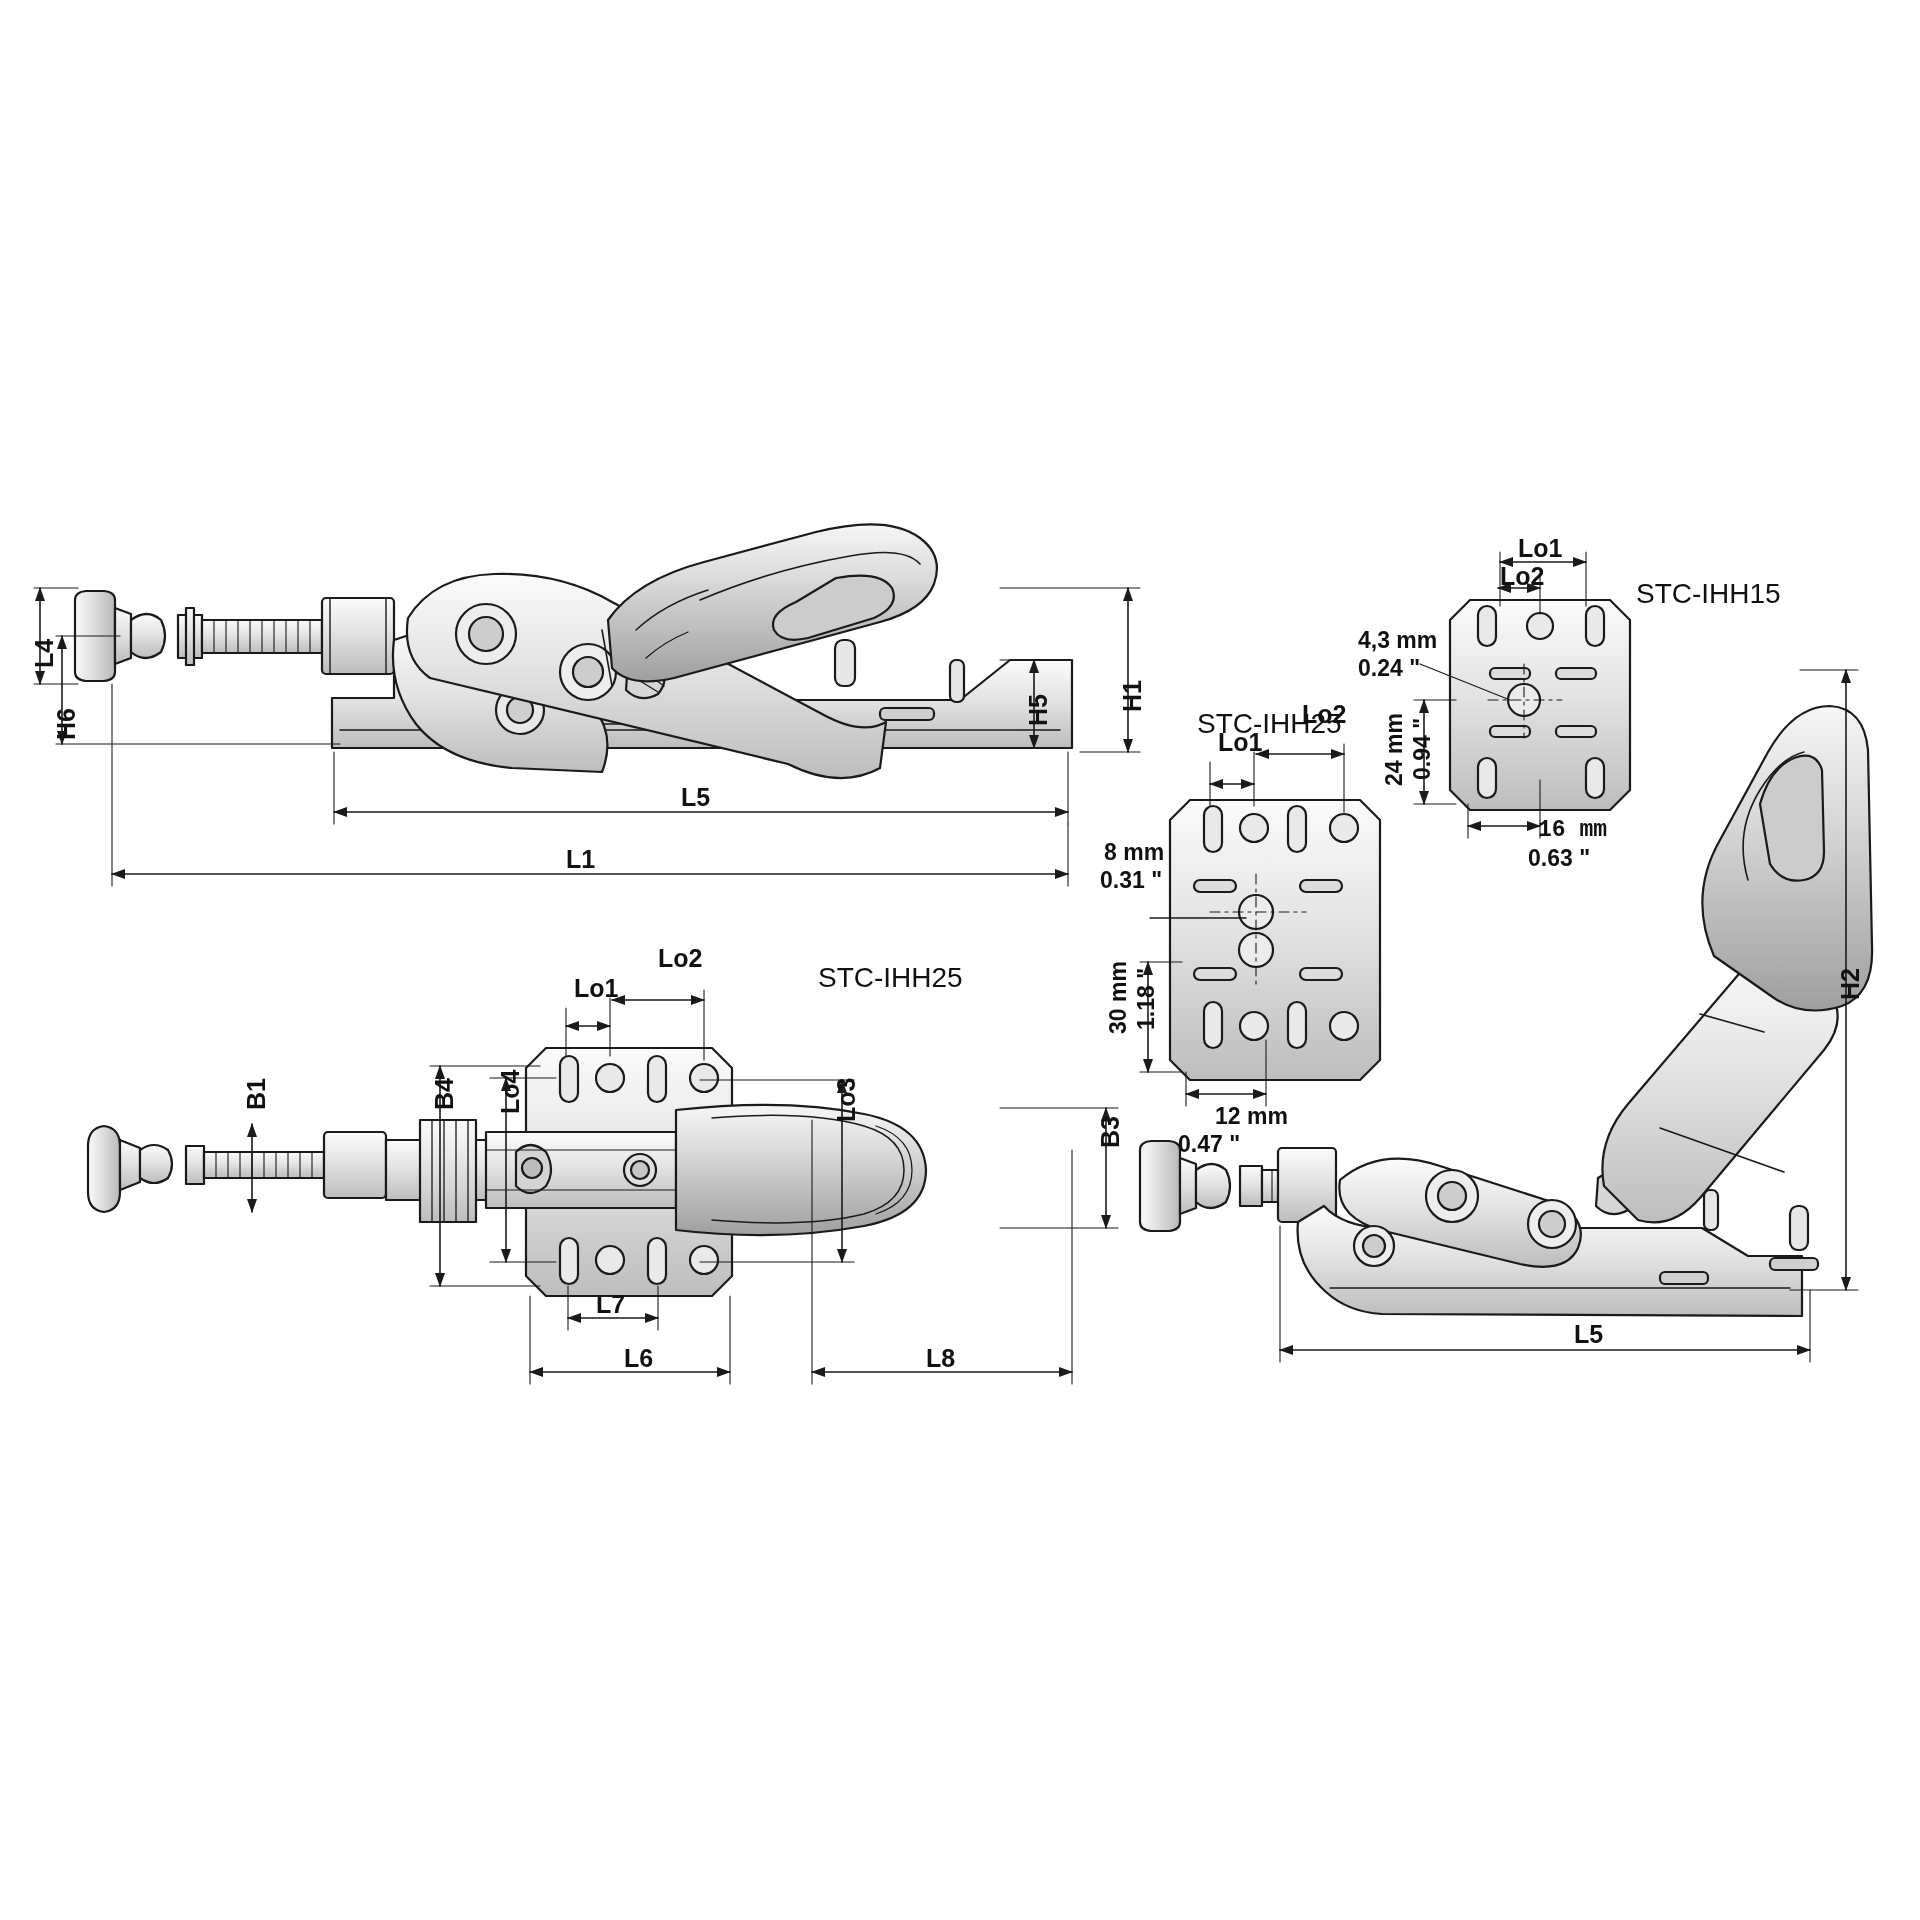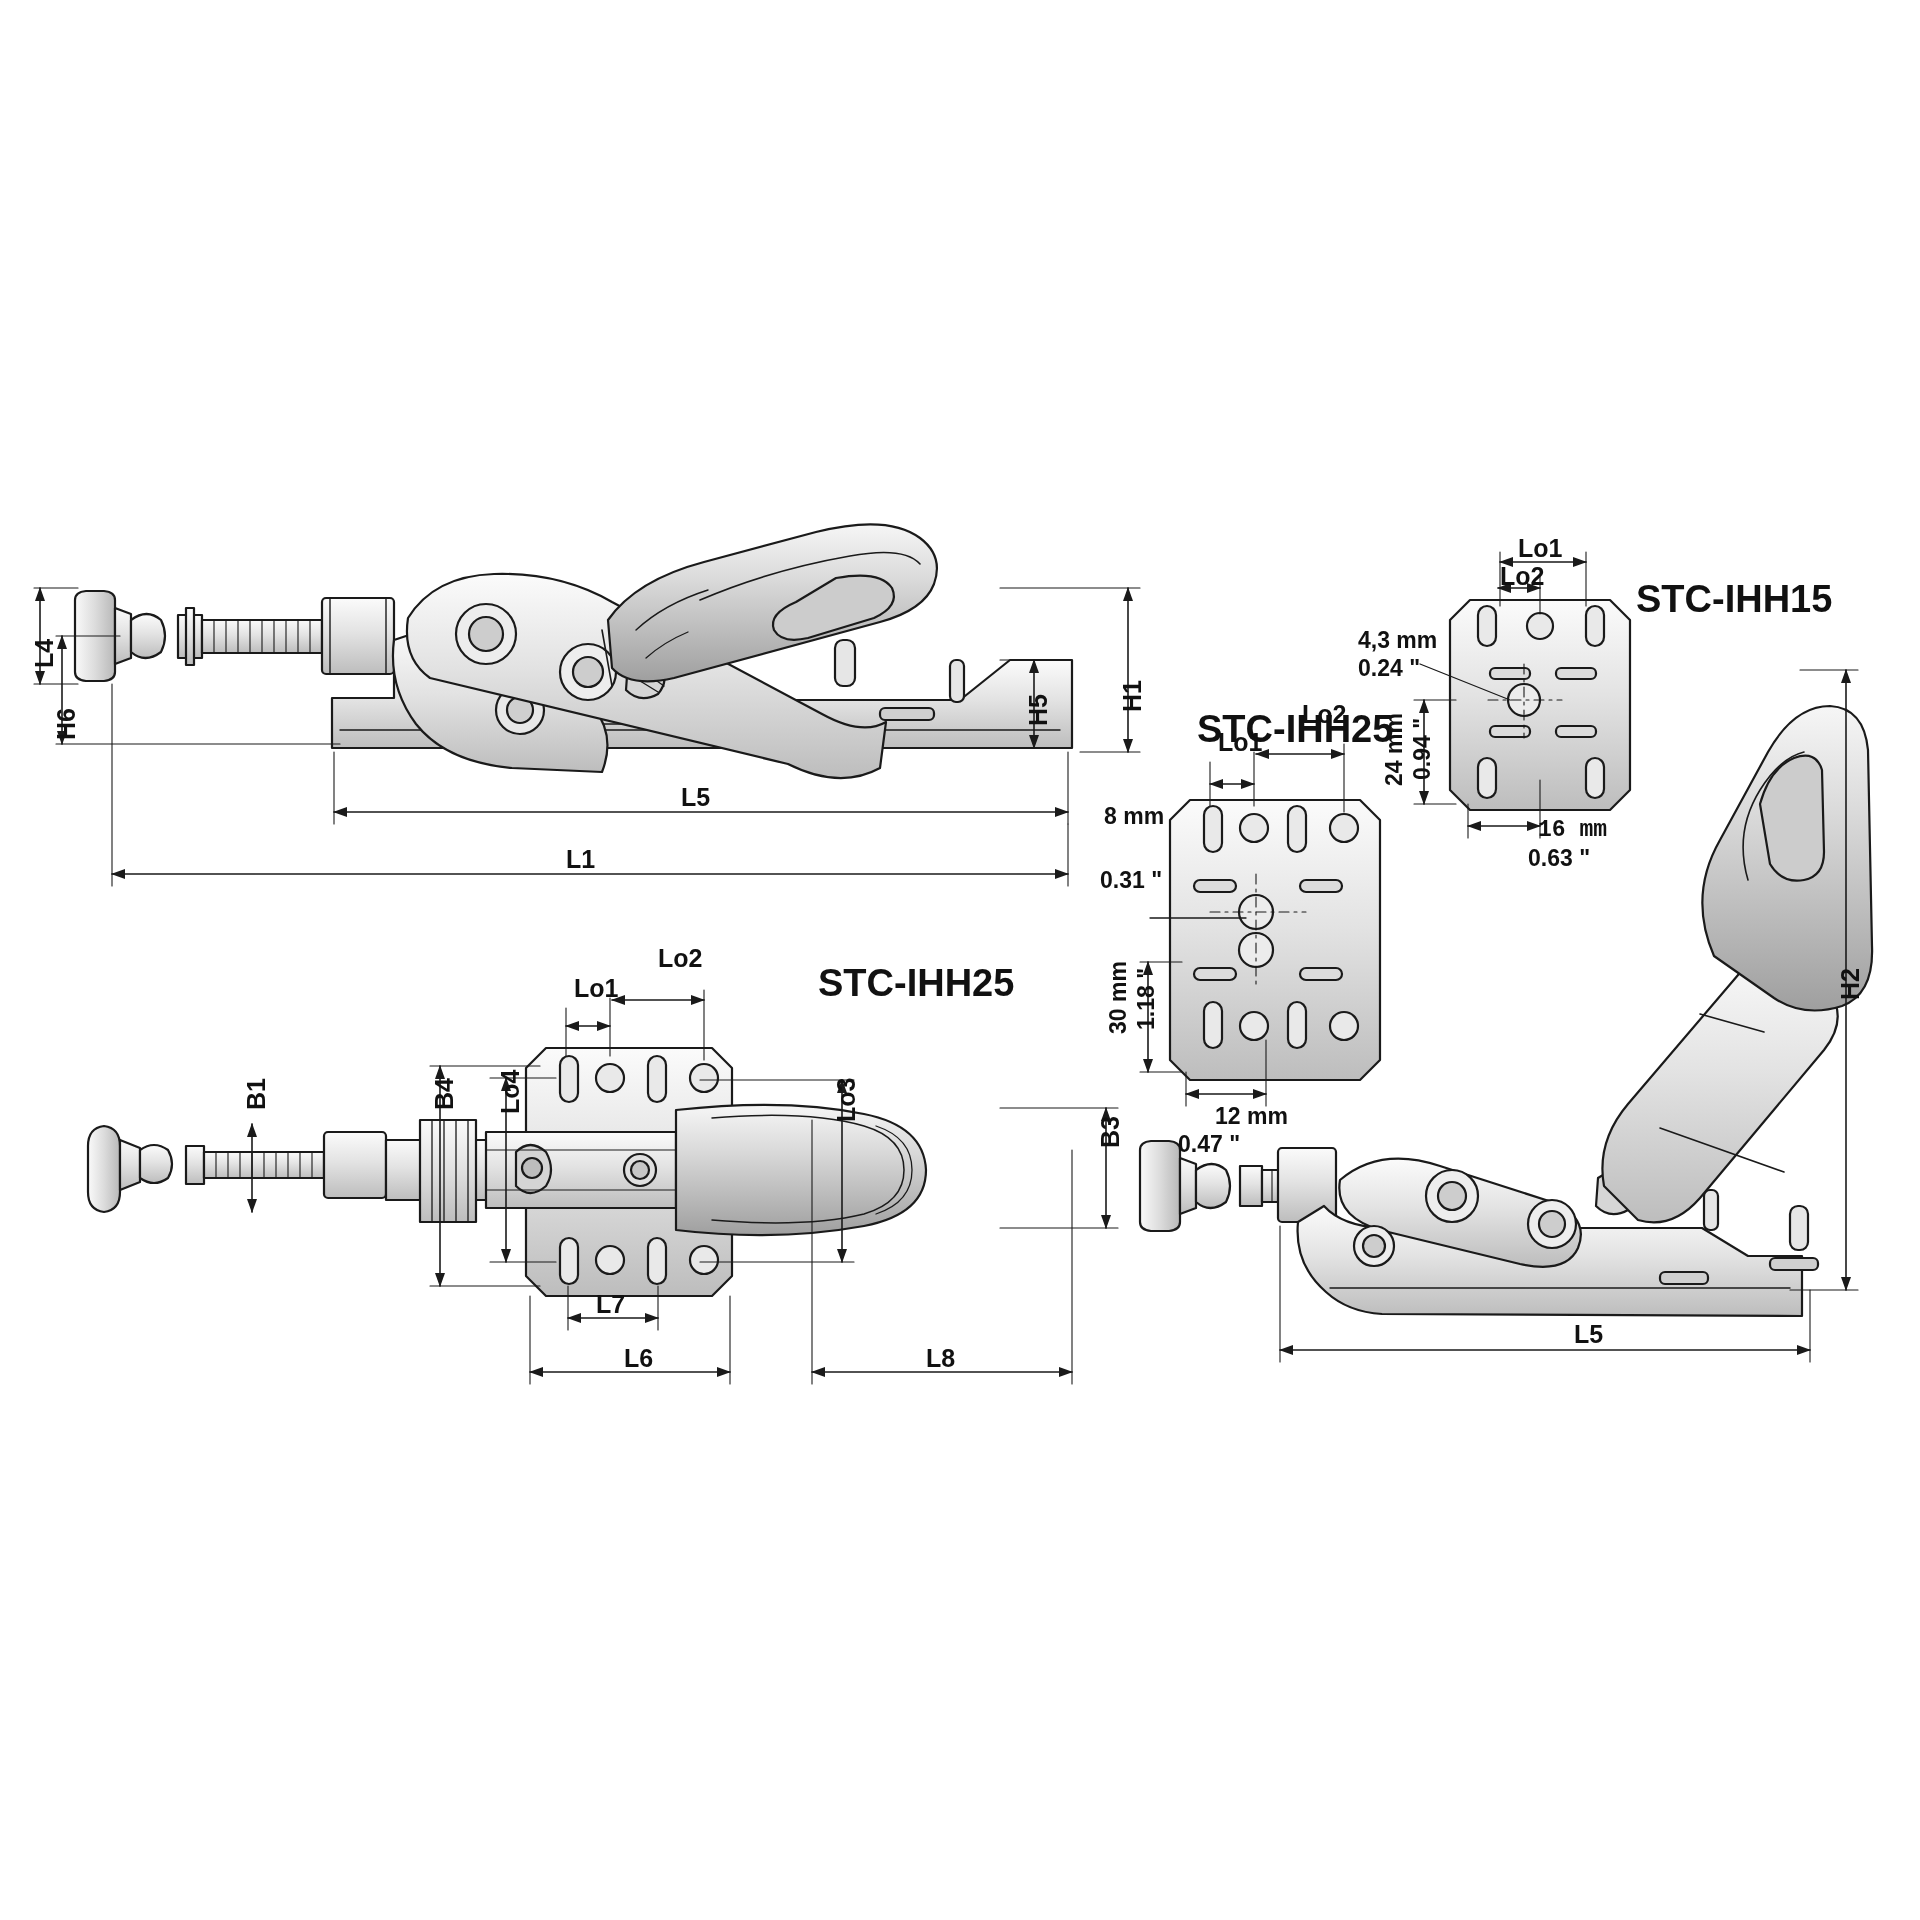--- a/index.html
+++ b/index.html
@@ -33,22 +33,22 @@
     font-size: 25px;
     font-weight: bold;
     color: #111111;
     white-space: pre;
     line-height: 1.12;
   }
   .lbl.small {
     font-size: 23px;
   }
   .lbl.title {
-    font-size: 38px;
-    font-weight: bold;
+    font-size: 28px;
+    font-weight: normal;
   }
   .lbl.rot {
     transform-origin: left top;
     transform: rotate(-90deg);
   }
 </style>
 </head>
 <body>
 
 <div id="sheet">
@@ -369,21 +369,21 @@
   <div class="lbl rot" style="left:30px; top:668px;">L4</div>
   <div class="lbl rot" style="left:52px; top:740px;">H6</div>
   <div class="lbl rot" style="left:1118px; top:712px;">H1</div>
   <div class="lbl rot" style="left:1024px; top:726px;">H5</div>
   <div class="lbl" style="left:681px; top:783px;">L5</div>
   <div class="lbl" style="left:566px; top:845px;">L1</div>
 
   <div class="lbl title" style="left:1197px; top:708px;">STC-IHH25</div>
   <div class="lbl" style="left:1218px; top:728px;">Lo1</div>
   <div class="lbl" style="left:1302px; top:700px;">Lo2</div>
-  <div class="lbl small" style="left:1104px; top:804px;text-align:right;">8 mm</div>
+  <div class="lbl small" style="left:1104px; top:840px;text-align:right;">8 mm</div>
   <div class="lbl small" style="left:1100px; top:868px;">0.31 "</div>
   <div class="lbl small rot" style="left:1106px; top:1034px;">30 mm</div>
   <div class="lbl small rot" style="left:1134px; top:1030px;">1.18 "</div>
   <div class="lbl small" style="left:1182px; top:1104px;margin-left:33px;">12 mm</div>
   <div class="lbl small" style="left:1178px; top:1132px;">0.47 "</div>
 
   <div class="lbl title" style="left:1636px; top:578px;">STC-IHH15</div>
   <div class="lbl" style="left:1518px; top:534px;">Lo1</div>
   <div class="lbl" style="left:1500px; top:562px;">Lo2</div>
   <div class="lbl small" style="left:1358px; top:628px;">4,3 mm</div>

